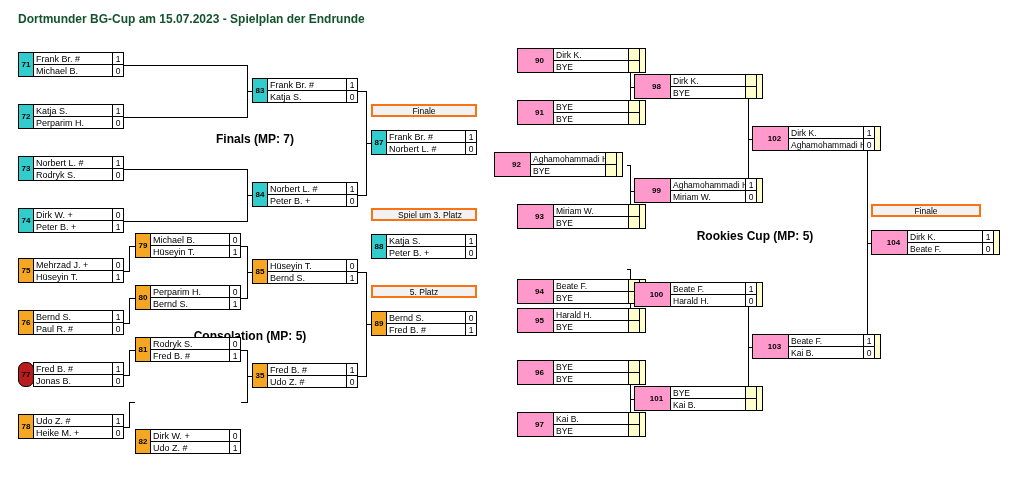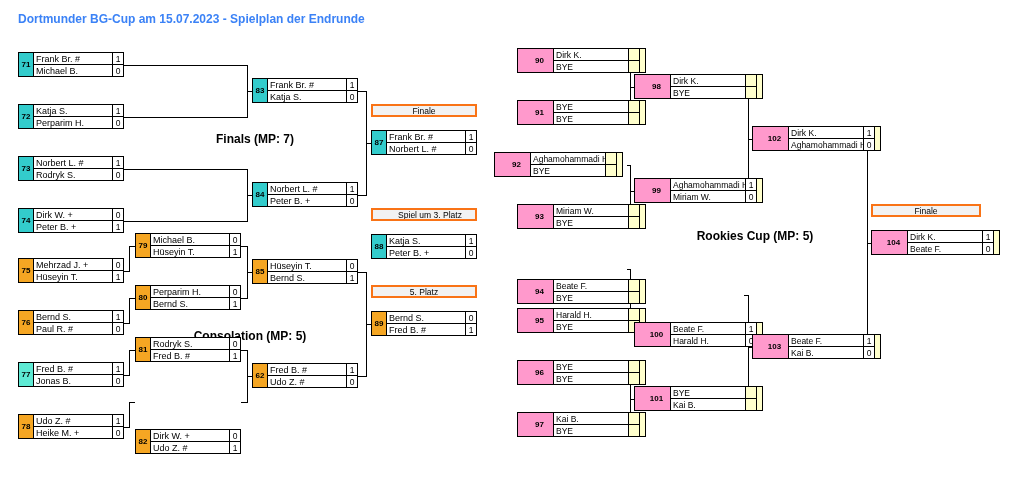--- a/index.html
+++ b/index.html
@@ -1,20 +1,20 @@
 <!DOCTYPE html>
 <html><head>
 <meta charset="utf-8">
 <style>
   html,body { margin:0; padding:0; background:#fff; }
   .stage {
     position:relative; width:1013px; height:477px; background:#fff;
     font-family:"Liberation Sans", sans-serif; overflow:hidden;
   }
-  .page-title { position:absolute; left:18px; top:12px; font-size:12px; font-weight:700; color:#3b82f6; white-space:nowrap; }
+  .page-title { position:absolute; left:18px; top:12px; font-size:12px; font-weight:700; color:#14532d; white-space:nowrap; }
   .bracket-title { position:absolute; width:200px; text-align:center; font-size:12px; font-weight:700; color:#000; white-space:nowrap; }
   svg.connectors { position:absolute; left:0; top:0; }
 
   .match { position:absolute; display:flex; align-items:flex-start; }
   .num {
     width:16px; height:25px; box-sizing:border-box; border:1px solid #000;
     display:flex; align-items:center; justify-content:center;
     font-size:8px; font-weight:700; color:#000;
   }
   .match.rookies .num { width:37px;padding-left:8px; }
@@ -153,21 +153,21 @@
         <span class="pscore">1</span>
       </div>
       <div class="prow">
         <span class="pname">Paul R. #</span>
         <span class="pscore">0</span>
       </div>
     </div>
 
   </div>
     <div class="match consolation" style="left: 18px; top: 362px;">
-    <div class="num" style="background: #5eead4;">77</div>
+    <div class="num" style="background: #b91c1c; border-radius: 7px;">77</div>
     <div class="rows">
       <div class="prow">
         <span class="pname">Fred B. #</span>
         <span class="pscore">1</span>
       </div>
       <div class="prow">
         <span class="pname">Jonas B.</span>
         <span class="pscore">0</span>
       </div>
     </div>
@@ -279,21 +279,21 @@
         <span class="pscore">0</span>
       </div>
       <div class="prow">
         <span class="pname">Bernd S.</span>
         <span class="pscore">1</span>
       </div>
     </div>
 
   </div>
     <div class="match consolation" style="left: 252px; top: 363px;">
-    <div class="num" style="background: rgb(245, 166, 35);">62</div>
+    <div class="num" style="background: rgb(245, 166, 35);">35</div>
     <div class="rows">
       <div class="prow">
         <span class="pname">Fred B. #</span>
         <span class="pscore">1</span>
       </div>
       <div class="prow">
         <span class="pname">Udo Z. #</span>
         <span class="pscore">0</span>
       </div>
     </div>
@@ -474,21 +474,21 @@
         <span class="pname">Aghamohammadi H.</span>
         <span class="pscore">1</span>
       </div>
       <div class="prow">
         <span class="pname">Miriam W.</span>
         <span class="pscore">0</span>
       </div>
     </div>
     <div class="tail" style="background: rgb(255, 255, 204);"></div>
   </div>
-    <div class="match rookies" style="left: 634px; top: 282px; margin-top: 40px;">
+    <div class="match rookies" style="left: 634px; top: 282px;">
     <div class="num" style="background: rgb(255, 153, 204);">100</div>
     <div class="rows">
       <div class="prow">
         <span class="pname">Beate F.</span>
         <span class="pscore">1</span>
       </div>
       <div class="prow">
         <span class="pname">Harald H.</span>
         <span class="pscore">0</span>
       </div>

